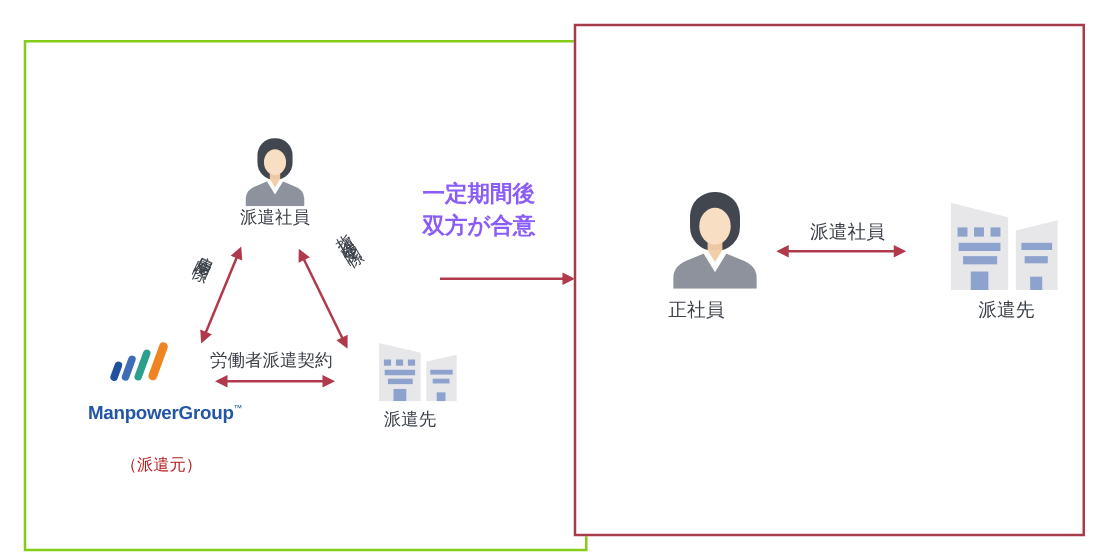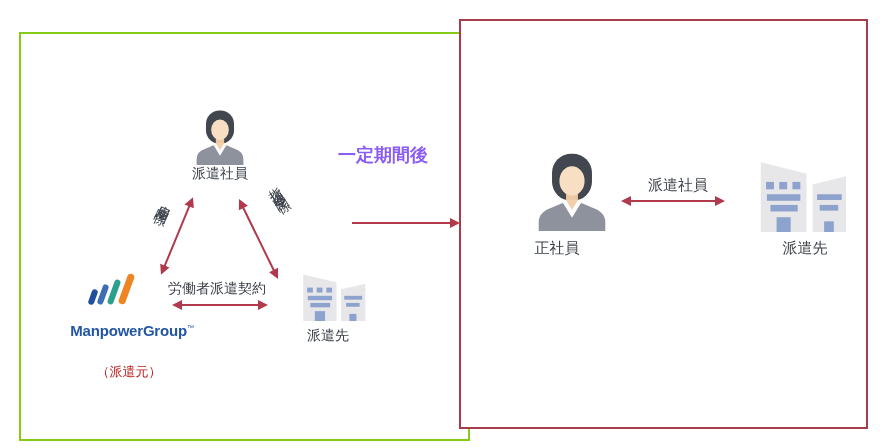--- a/index.html
+++ b/index.html
@@ -83,20 +83,21 @@
       <polygon points="61,37 99,27 99,95 61,95" fill="#e7e7ea"></polygon>
       <rect x="66" y="49" width="28" height="7" fill="#8da3cd"></rect>
       <rect x="69" y="62" width="21" height="7" fill="#8da3cd"></rect>
       <rect x="74" y="82" width="11" height="13" fill="#8da3cd"></rect>
     </svg>
     <div class="lbl lbl-center fs14" style="left:307px;top:293px;">派遣先</div>
   </div>
 
   <div class="heading">
     <div>一定期間後</div>
+    <div>双方が合意</div>
   </div>
   <div class="arrow single" style="left:352px;top:222px;width:100px;"></div>
 
   <div class="panel panel-right">
 
     <svg class="abs" style="left:74px;top:129px;" width="74" height="81" viewBox="0 0 100 110" preserveAspectRatio="none">
       <rect x="23" y="5" width="54" height="64" rx="26" fill="#42464f"></rect>
       <rect x="42" y="52" width="16" height="22" fill="#eec7a3"></rect>
       <ellipse cx="50" cy="42" rx="17" ry="20" fill="#f8dfc3"></ellipse>
       <path d="M5,110 V98 Q5,84 23,78 L42,70 Q50,78 58,70 L77,78 Q95,84 95,98 V110 Z" fill="#8e929d"></path>

